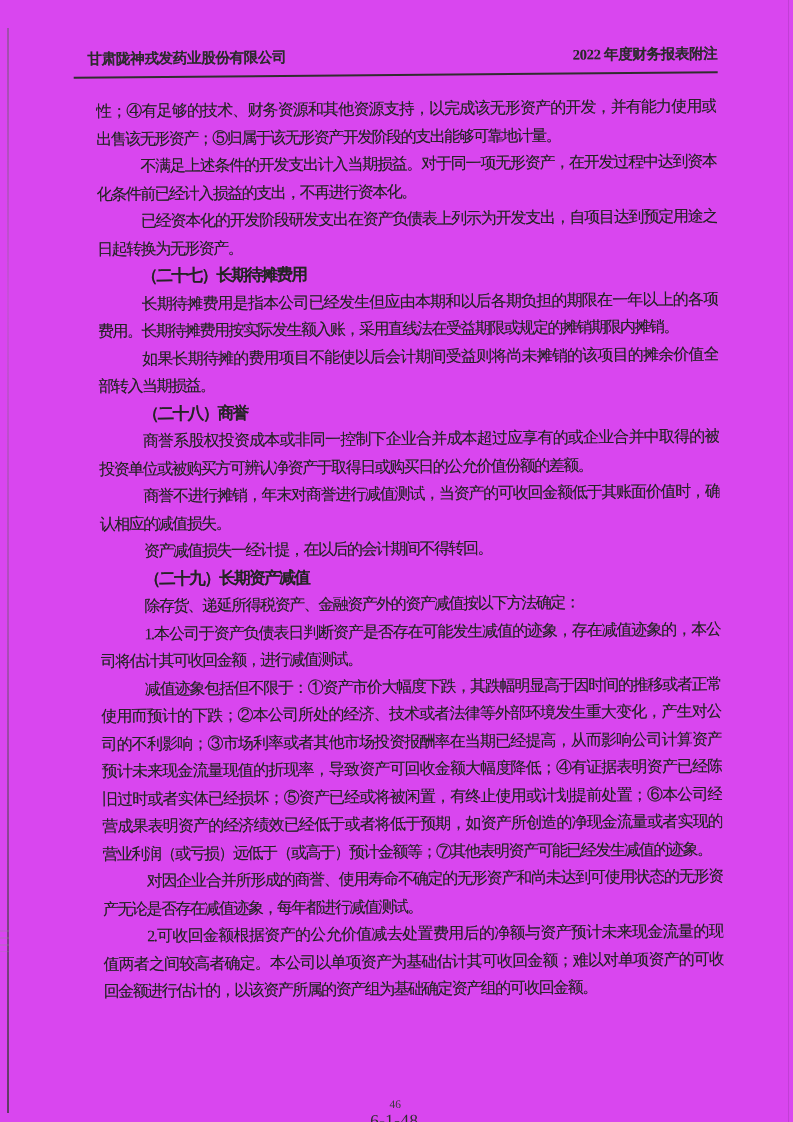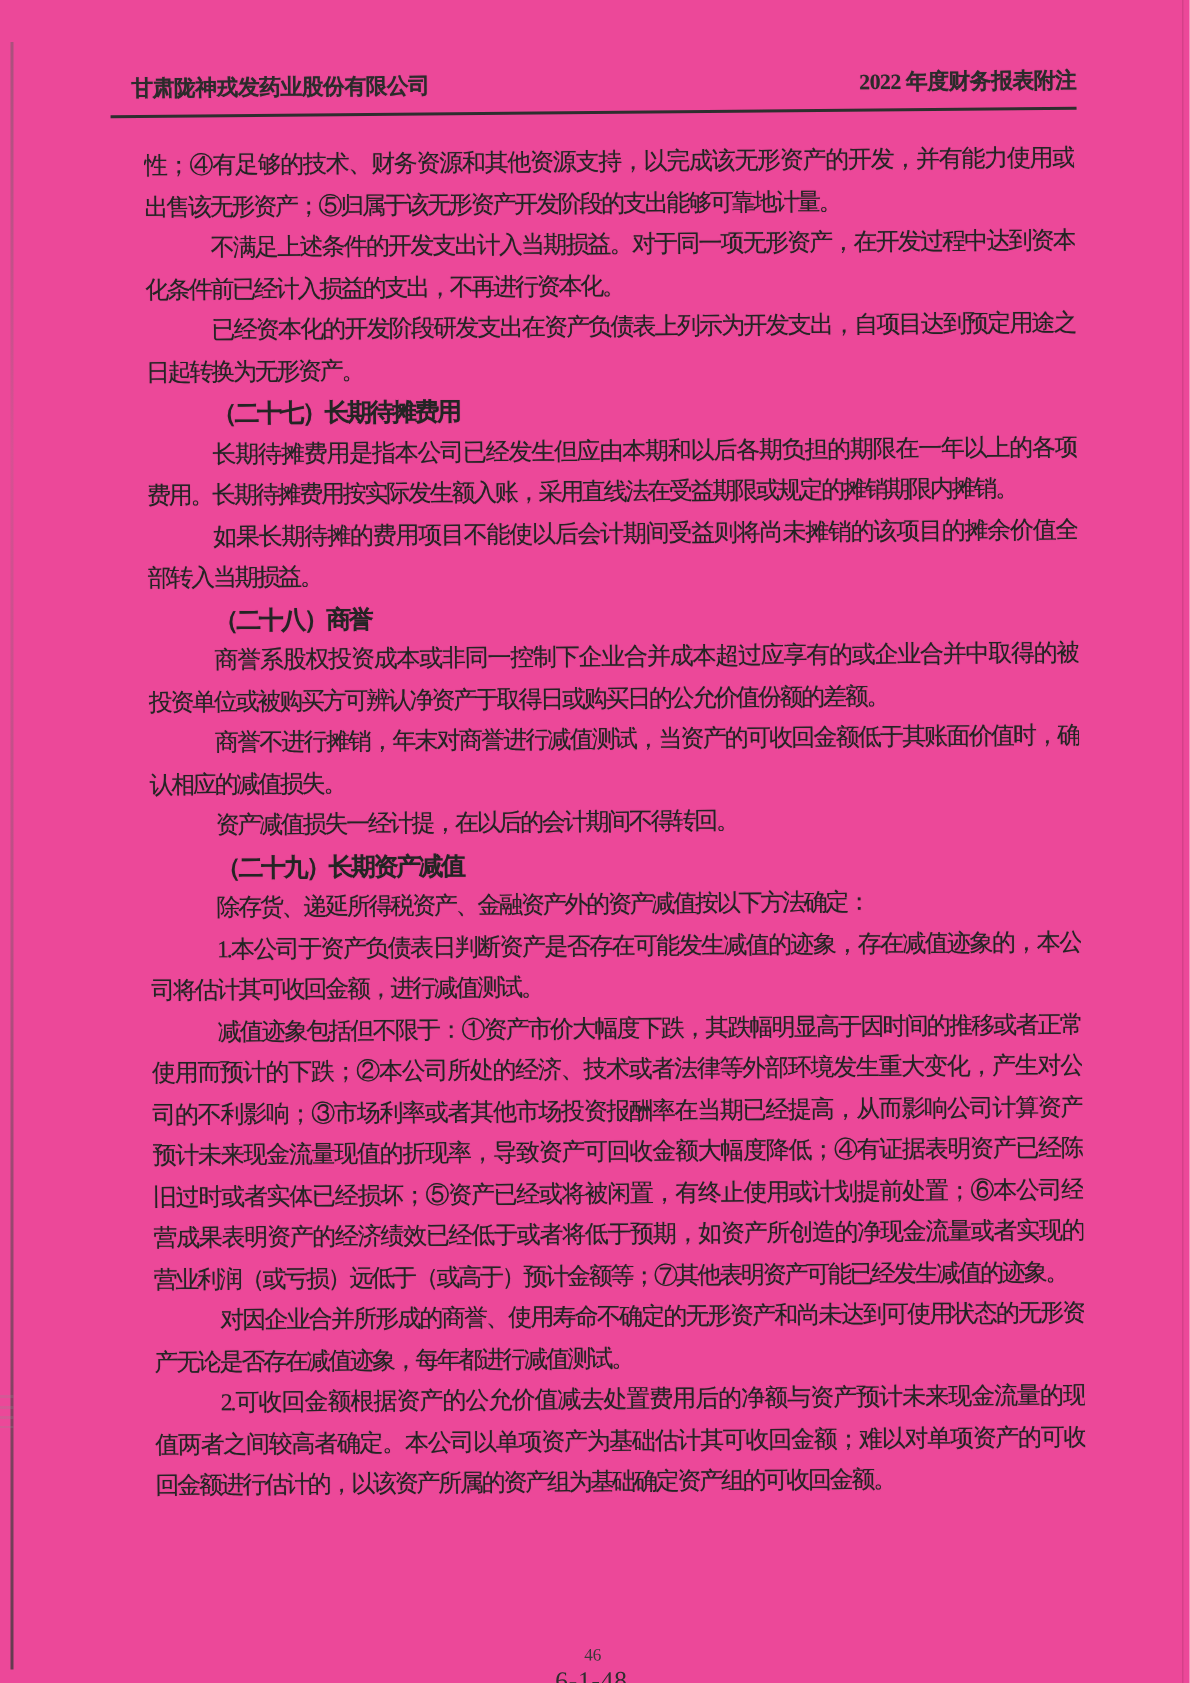--- a/index.html
+++ b/index.html
@@ -4,21 +4,21 @@
 <style>
   html, body { margin: 0; padding: 0; }
   body {
     width: 793px; height: 1122px;
     background: #ffffff;
     font-family: "Liberation Serif", "DejaVu Serif", serif;
   }
   .page {
     position: relative;
     width: 793px; height: 1122px;
-    background: #ec4899;
+    background: #d946ef;
     overflow: hidden;
     color: #242424;
   }
   
   .scan-edge-left {
     position: absolute; left: 7px; top: 28px;
     width: 2px; height: 1085px;
     background: linear-gradient(to bottom,
       rgba(90,90,90,0.45) 0%, rgba(120,120,120,0.18) 25%,
       rgba(90,90,90,0.35) 55%, rgba(55,55,55,0.75) 100%);

